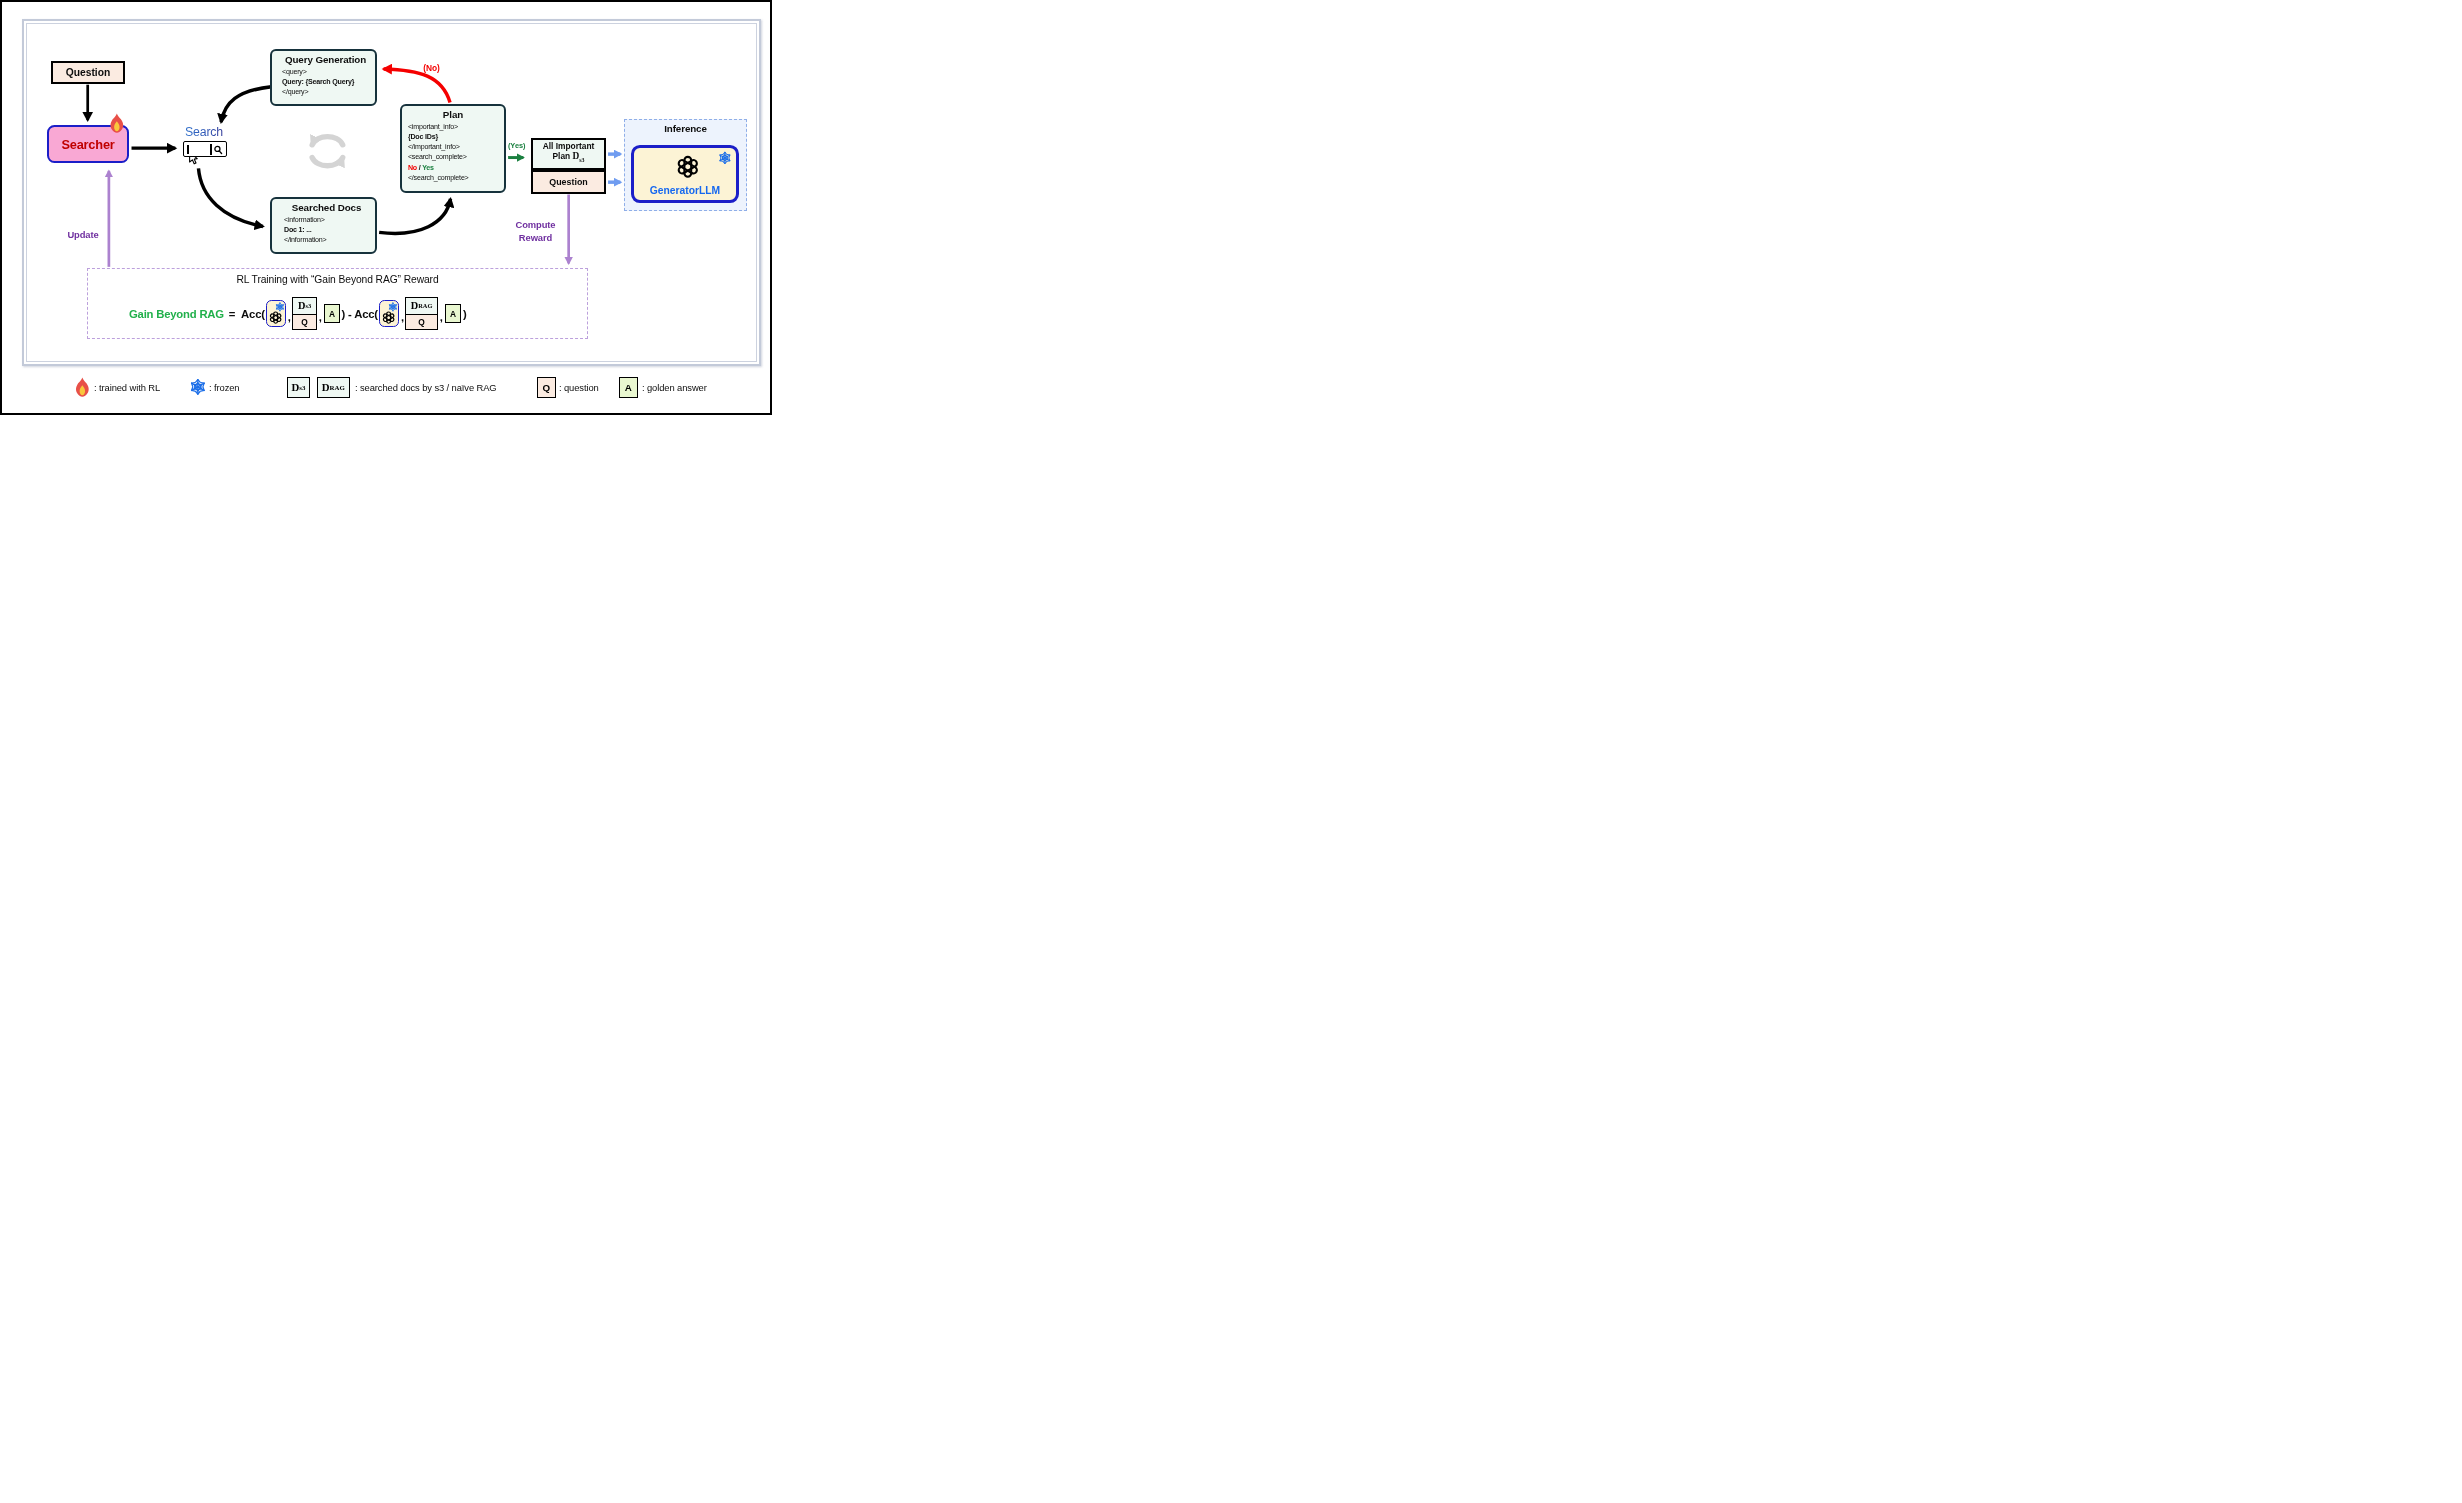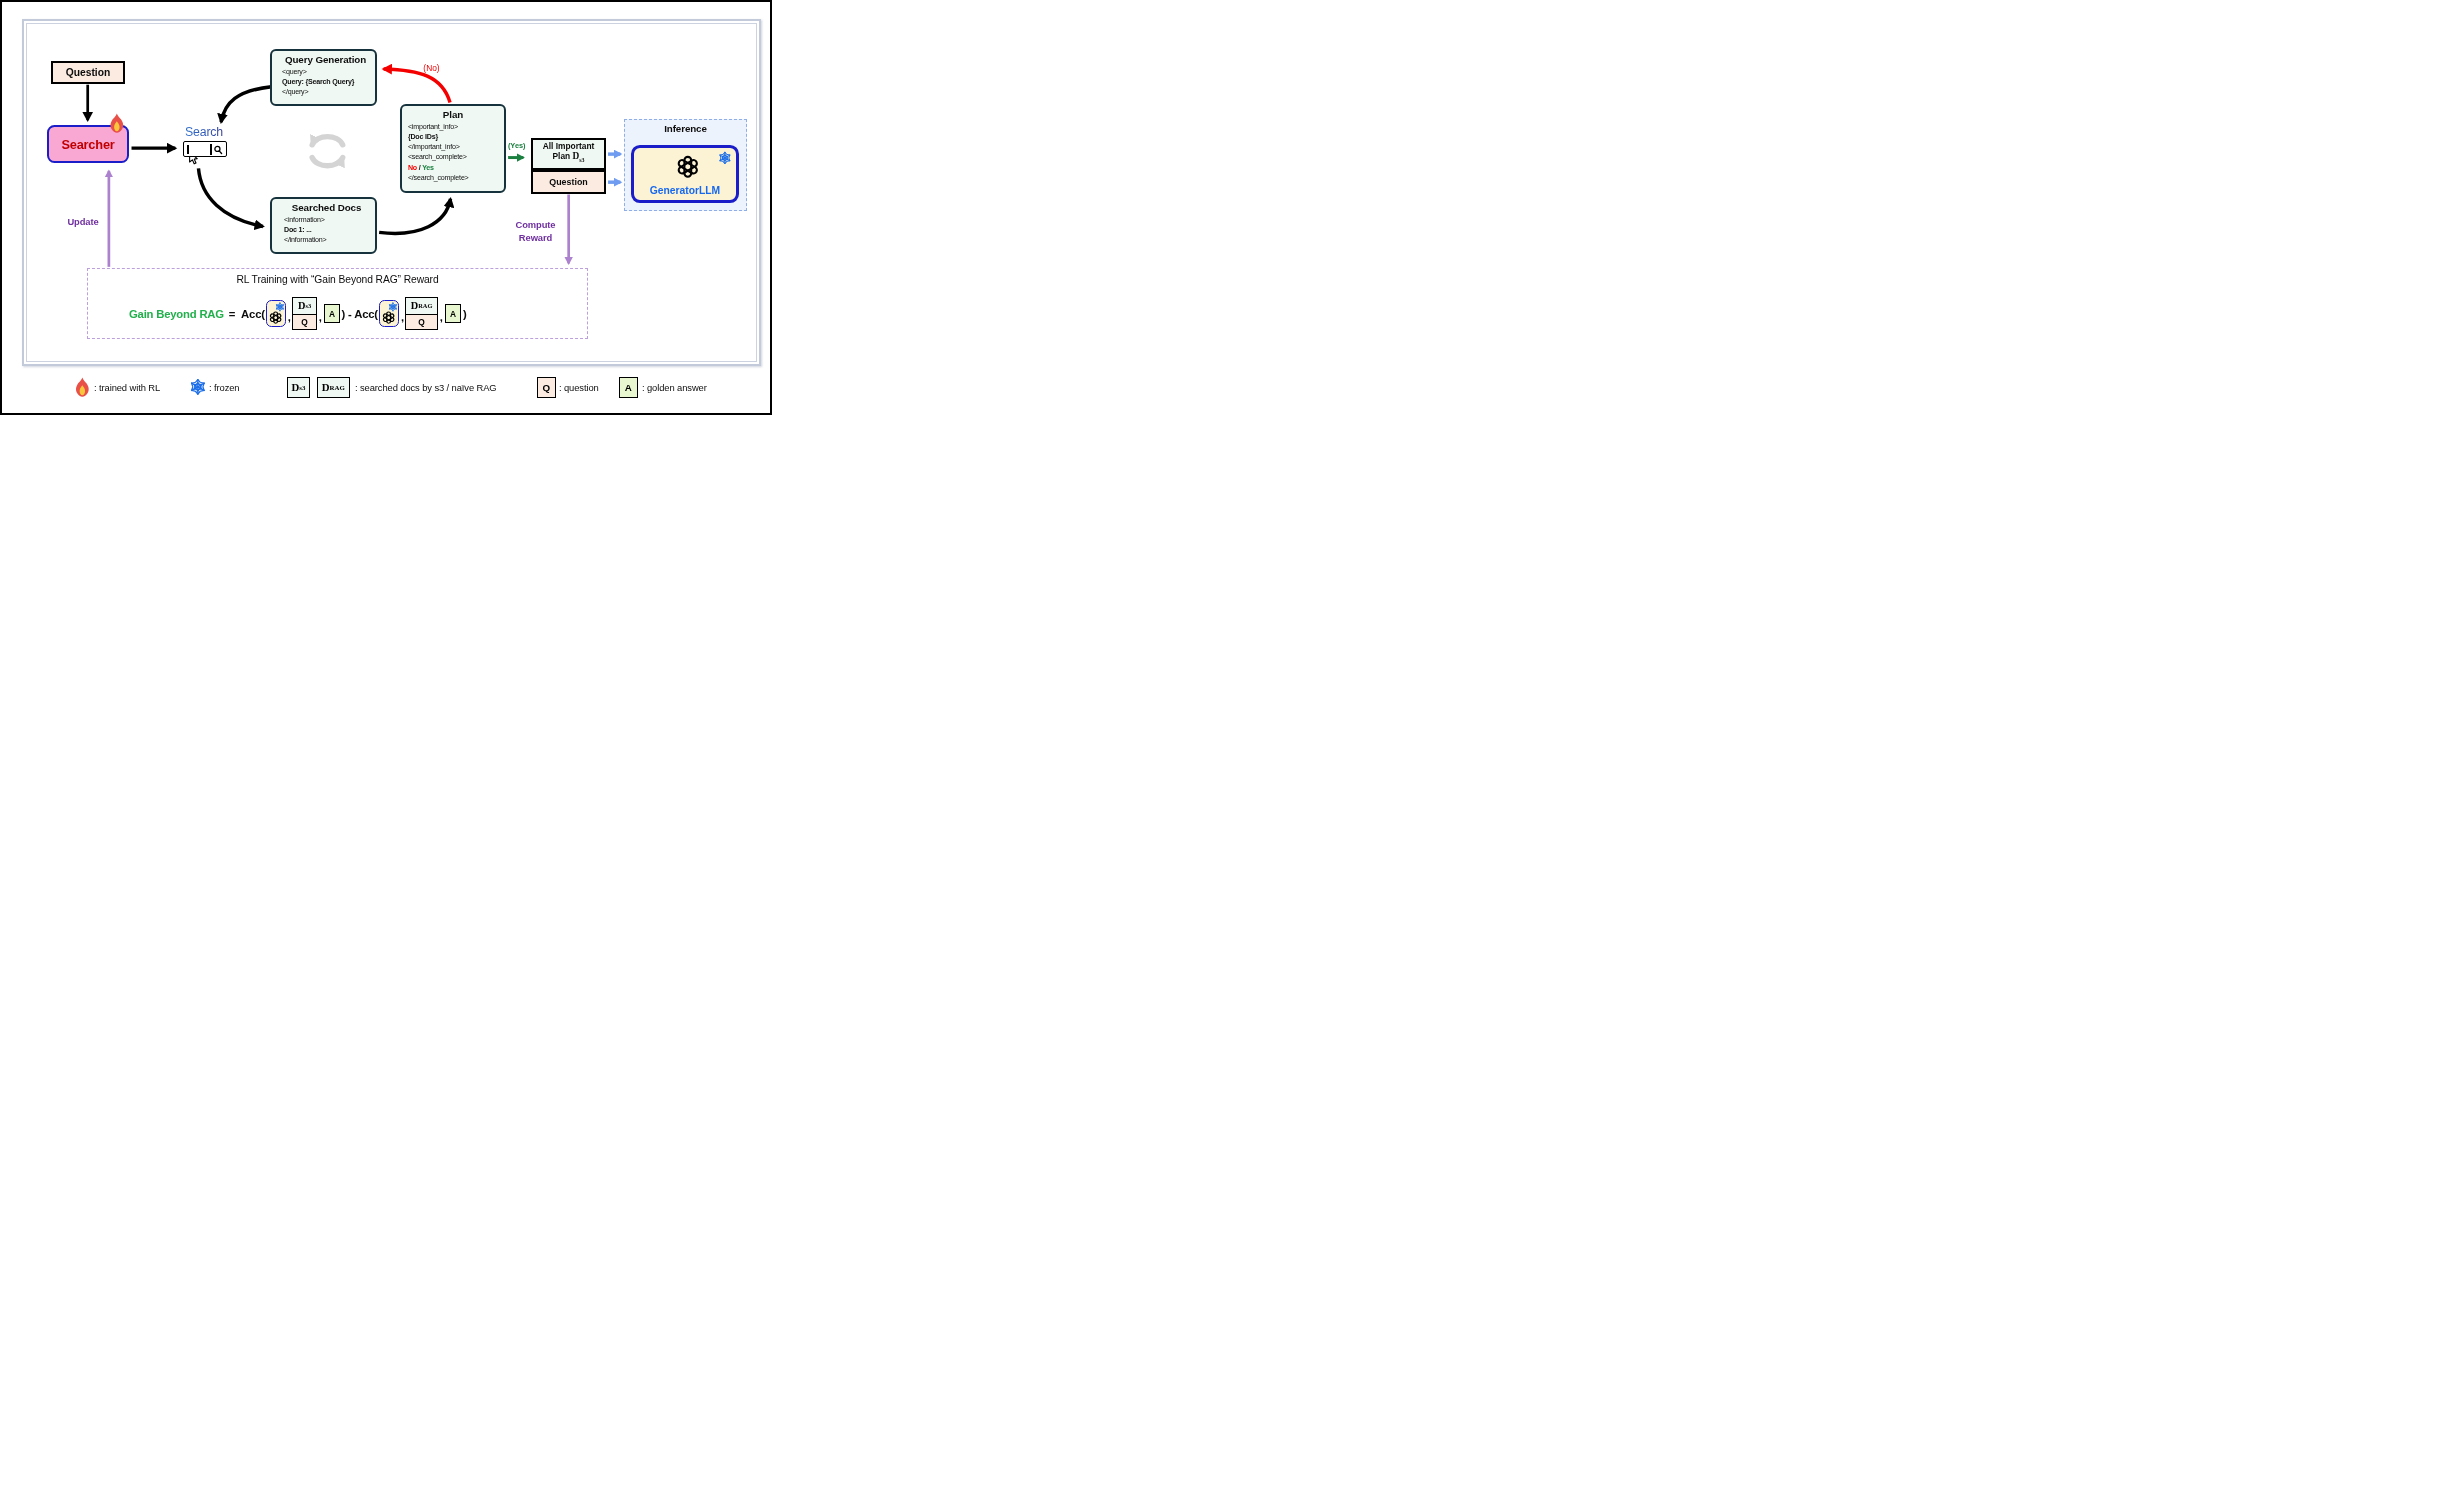--- a/index.html
+++ b/index.html
@@ -168,21 +168,21 @@
     <div class="tagline">&lt;/search_complete&gt;</div>
   </div>
 
   <div class="box roundnode z2" style="left:268px;top:195px;width:107px;height:57px;padding-left:12px;">
     <div class="node-title" style="font-size:9.8px;margin-bottom:1.5px;">Searched Docs</div>
     <div class="tagline">&lt;information&gt;</div>
     <div class="tagline tagbold">Doc 1: ...</div>
     <div class="tagline">&lt;/information&gt;</div>
   </div>
 
-  <div class="abs z2" style="left:410px;top:61px;width:39px;text-align:center;font-size:8.4px;font-weight:normal;color:#f50000;">
+  <div class="abs z2" style="left:410px;top:61px;width:39px;text-align:center;font-size:8.4px;font-weight:bold;color:#f50000;">
     <span>(No)</span>
   </div>
   <div class="abs z2" style="left:499px;top:139px;width:31.5px;text-align:center;font-size:7.4px;font-weight:bold;color:#1b8040;">
     <span>(Yes)</span>
   </div>
 
   <div class="box rectnode z2" style="left:529px;top:136px;width:75px;height:31.5px;background:#eff8f3;flex-direction:column;line-height:9.8px;">
     <span style="font-size:8.4px;">All Important</span>
     <span style="font-size:8.4px;">
       <span>Plan</span>
@@ -203,21 +203,21 @@
     </svg>
     <svg style="position:absolute;right:3.9px;top:3px;" width="13.8" height="13.8" viewBox="-16 -16 32 32">
       <use href="#snow"></use>
     </svg>
     <div style="position:absolute;left:0;right:0;bottom:4.4px;display:flex;justify-content:center;gap:0;font-size:10.3px;font-weight:bold;color:#1668f0;">
       <span>Generator</span>
       <span>LLM</span>
     </div>
   </div>
 
-  <div class="abs z2 purple-label" style="left:61px;top:214px;width:40px;">
+  <div class="abs z2 purple-label" style="left:61px;top:227px;width:40px;">
     <span>Update</span>
   </div>
 
   <div class="abs z2 purple-label" style="left:508px;top:217px;width:51px;line-height:12.8px;">
     <div>Compute</div>
     <div>Reward</div>
   </div>
 
   <div class="box z2" style="left:85px;top:266px;width:501px;height:71px;border:1.5px dashed #bca0dc;background:#ffffff;">
     <div style="text-align:center;font-size:10.3px;font-weight:normal;color:#0d0d0d;margin-top:5.4px;letter-spacing:-0.1px;">RL Training with “Gain Beyond RAG” Reward</div>

